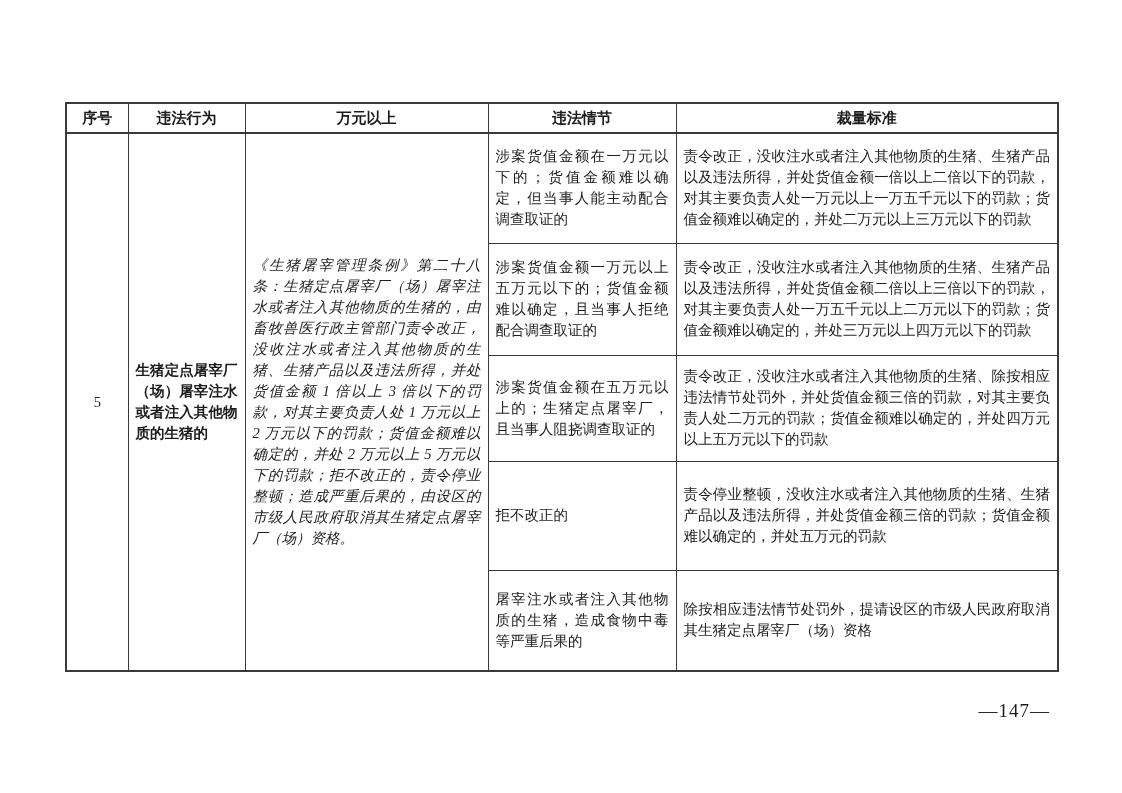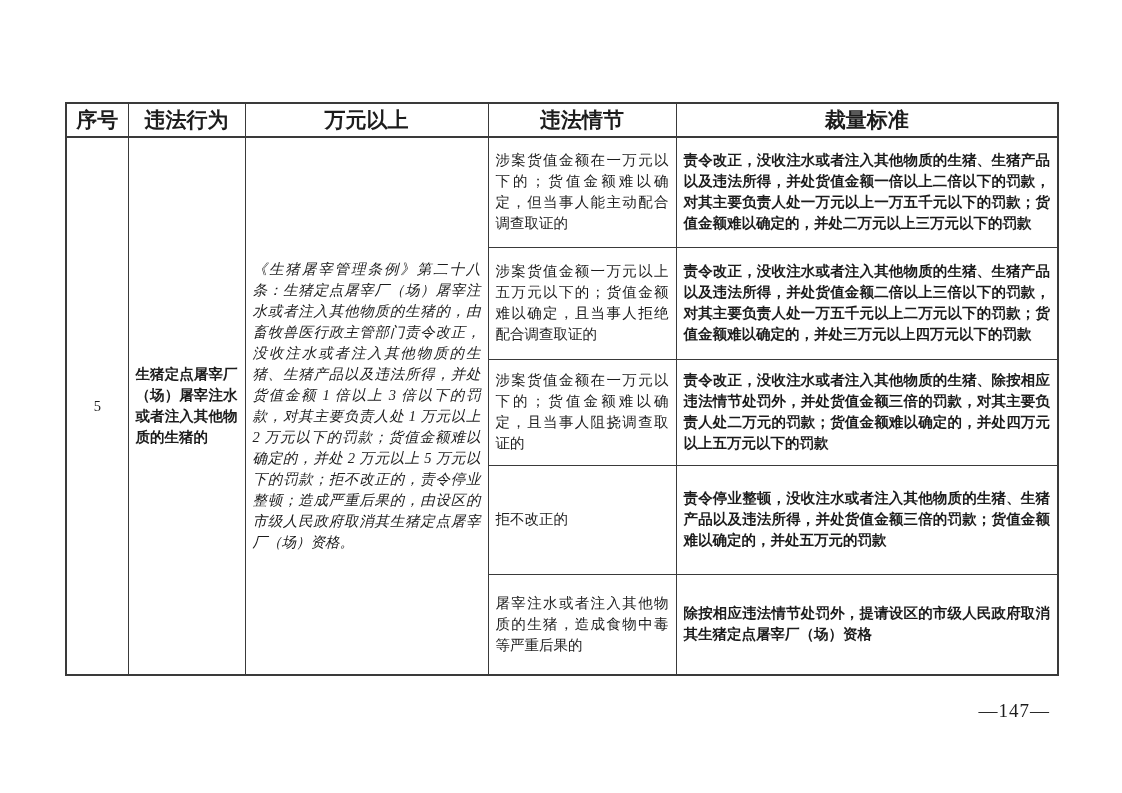--- a/index.html
+++ b/index.html
@@ -29,21 +29,21 @@
   }
   table.law-table th,
   table.law-table td {
     border: 1px solid #3a3a3a;
     vertical-align: middle;
     box-sizing: border-box;
     overflow: hidden;
   }
   table.law-table th {
     height: 30px;
-    font-size: 21px;
+    font-size: 15px;
     font-weight: bold;
     text-align: center;
     border-bottom: 2px solid #3a3a3a;
     padding: 2px 4px;
   }
   table.law-table td {
     font-size: 14.5px;
     line-height: 21px;
     padding: 8px 7px;
     margin-top: 32px;
@@ -62,21 +62,20 @@
     padding: 6px 8px;
     font-style: italic;
   }
   td.cell-circumstance {
     text-align: justify;
     padding: 6px 8px;
   }
   td.cell-standard {
     text-align: justify;
     padding: 6px 10px;
-    font-weight: bold;
   }
   .page-number {
     position: absolute;
     left: 930px;
     top: 700px;
     width: 120px;
     text-align: right;
     font-size: 19px;
     letter-spacing: 1px;
     color: #1c1c1c;
@@ -110,21 +109,21 @@
         <td class="cell-behavior" rowspan="5">生猪定点屠宰厂（场）屠宰注水或者注入其他物质的生猪的</td>
         <td class="cell-basis" rowspan="5">《生猪屠宰管理条例》第二十八条：生猪定点屠宰厂（场）屠宰注水或者注入其他物质的生猪的，由畜牧兽医行政主管部门责令改正，没收注水或者注入其他物质的生猪、生猪产品以及违法所得，并处货值金额 1 倍以上 3 倍以下的罚款，对其主要负责人处 1 万元以上 2 万元以下的罚款；货值金额难以确定的，并处 2 万元以上 5 万元以下的罚款；拒不改正的，责令停业整顿；造成严重后果的，由设区的市级人民政府取消其生猪定点屠宰厂（场）资格。</td>
         <td class="cell-circumstance">涉案货值金额在一万元以下的；货值金额难以确定，但当事人能主动配合调查取证的</td>
         <td class="cell-standard">责令改正，没收注水或者注入其他物质的生猪、生猪产品以及违法所得，并处货值金额一倍以上二倍以下的罚款，对其主要负责人处一万元以上一万五千元以下的罚款；货值金额难以确定的，并处二万元以上三万元以下的罚款</td>
       </tr>
       <tr style="height:112px">
         <td class="cell-circumstance">涉案货值金额一万元以上五万元以下的；货值金额难以确定，且当事人拒绝配合调查取证的</td>
         <td class="cell-standard">责令改正，没收注水或者注入其他物质的生猪、生猪产品以及违法所得，并处货值金额二倍以上三倍以下的罚款，对其主要负责人处一万五千元以上二万元以下的罚款；货值金额难以确定的，并处三万元以上四万元以下的罚款</td>
       </tr>
       <tr style="height:106px">
-        <td class="cell-circumstance">涉案货值金额在一万元以下的；货值金额难以确定，且当事人阻挠调查取证的</td>
+        <td class="cell-circumstance">涉案货值金额在五万元以上的；生猪定点屠宰厂，且当事人阻挠调查取证的</td>
         <td class="cell-standard">责令改正，没收注水或者注入其他物质的生猪、除按相应违法情节处罚外，并处货值金额三倍的罚款，对其主要负责人处二万元的罚款；货值金额难以确定的，并处四万元以上五万元以下的罚款</td>
       </tr>
       <tr style="height:109px">
         <td class="cell-circumstance">拒不改正的</td>
         <td class="cell-standard">责令停业整顿，没收注水或者注入其他物质的生猪、生猪产品以及违法所得，并处货值金额三倍的罚款；货值金额难以确定的，并处五万元的罚款</td>
       </tr>
       <tr style="height:101px">
         <td class="cell-circumstance">屠宰注水或者注入其他物质的生猪，造成食物中毒等严重后果的</td>
         <td class="cell-standard">除按相应违法情节处罚外，提请设区的市级人民政府取消其生猪定点屠宰厂（场）资格</td>
       </tr>

